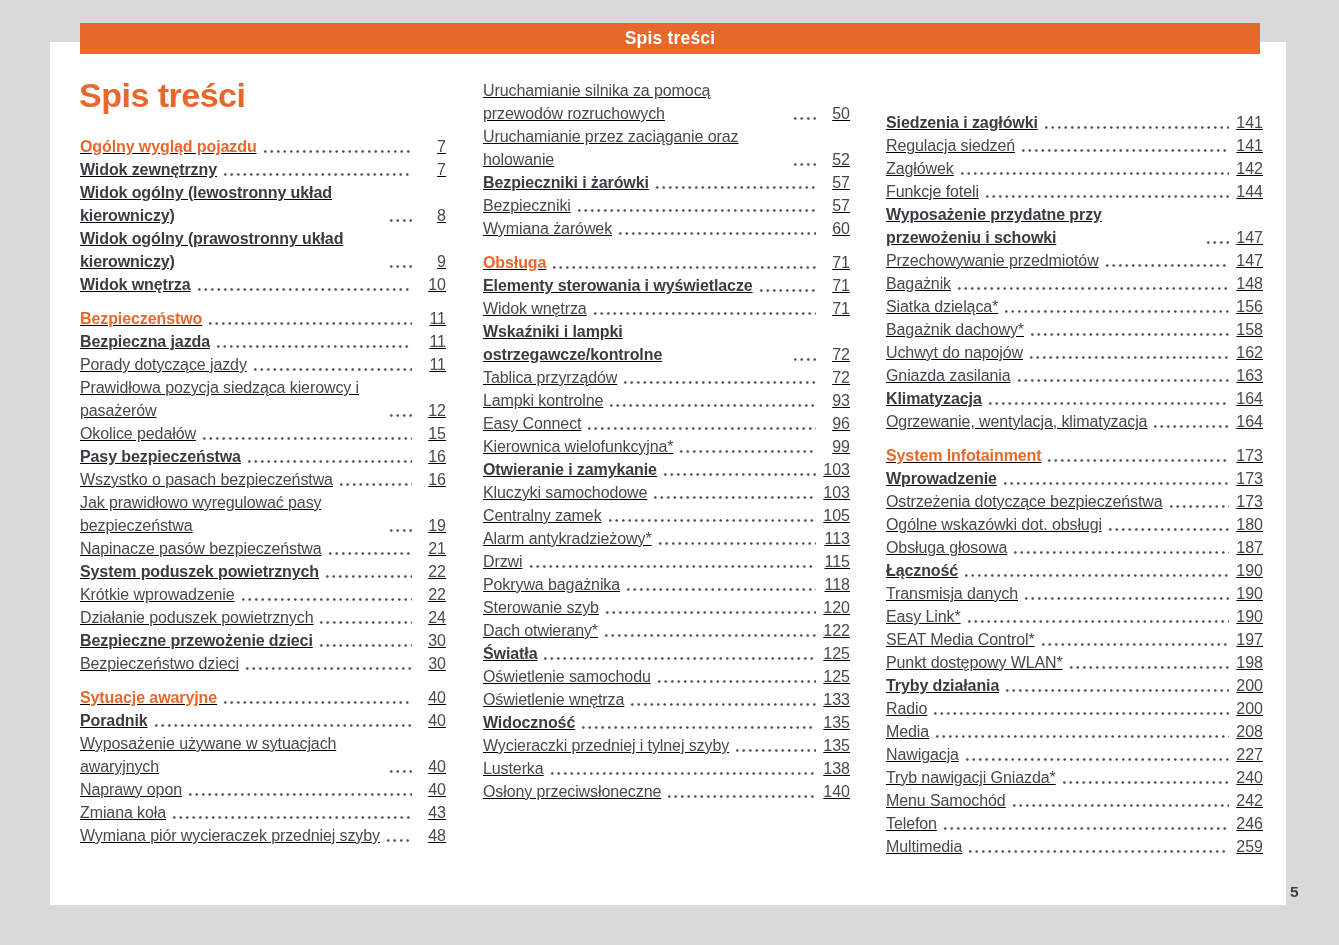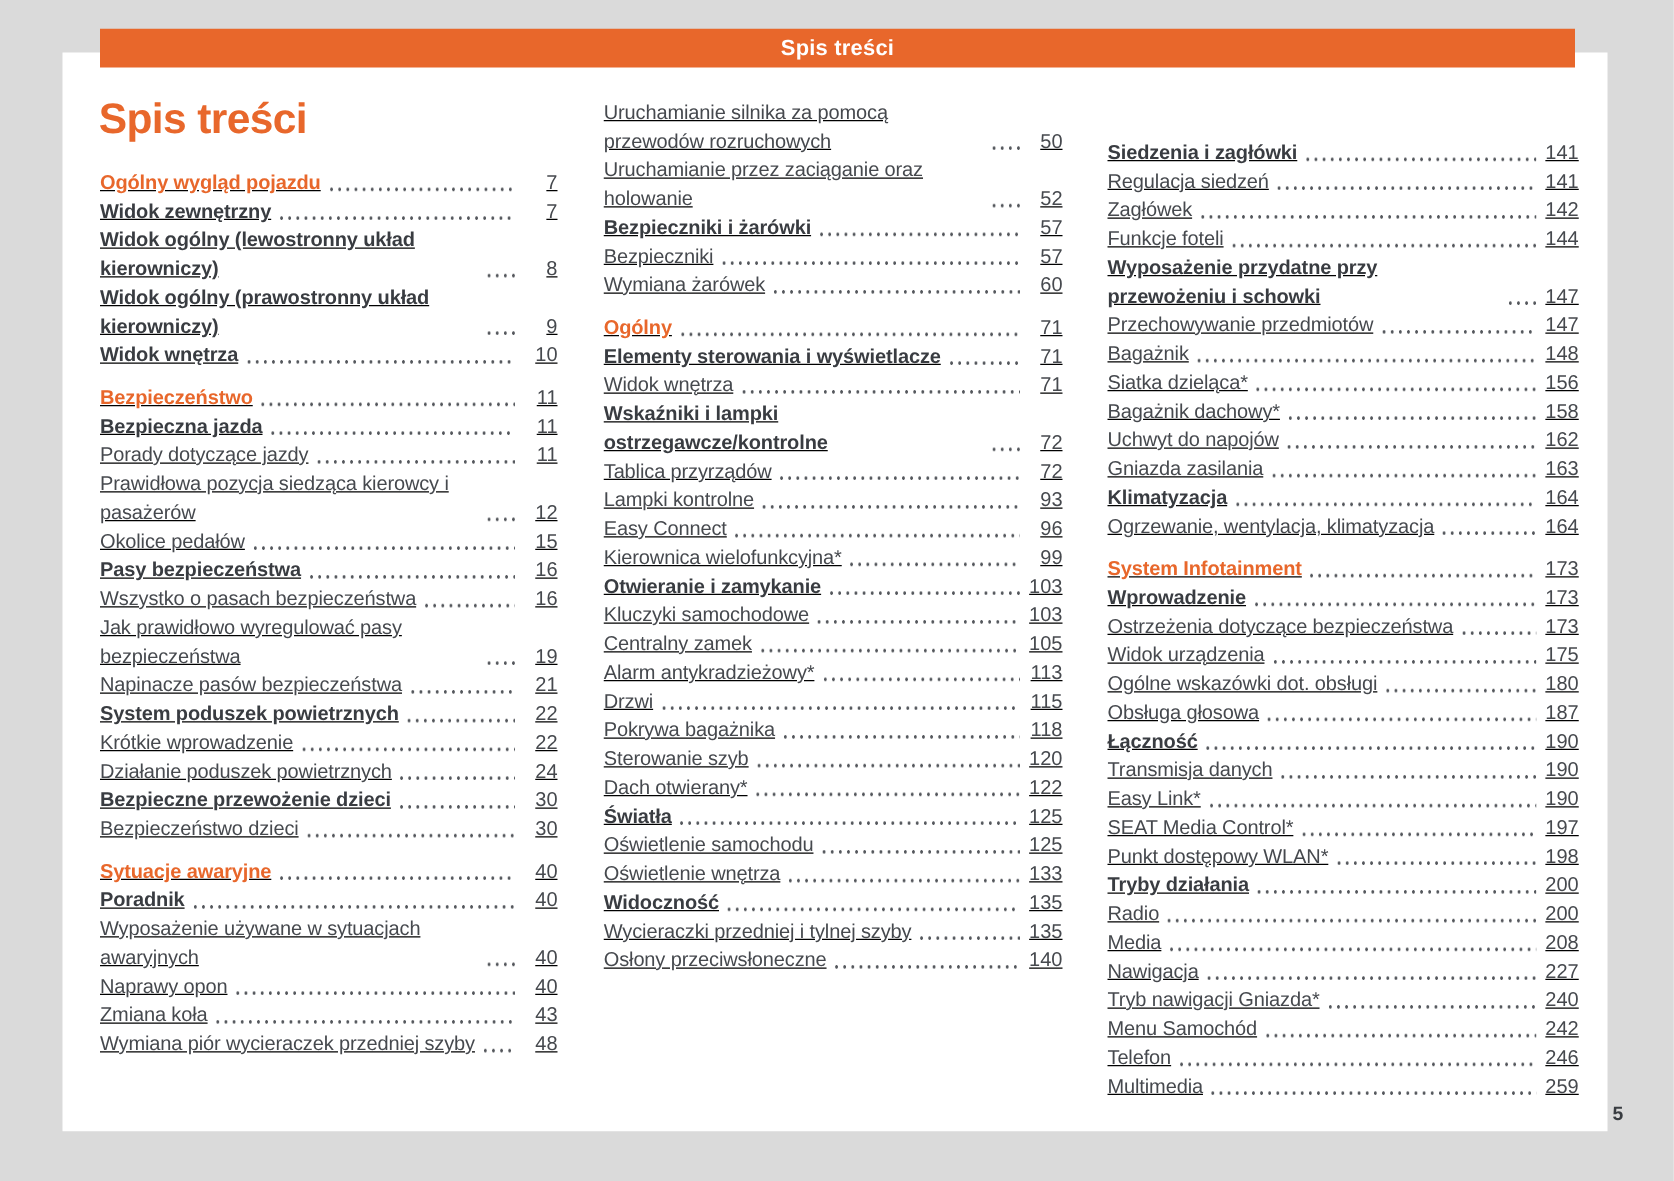--- a/index.html
+++ b/index.html
@@ -264,21 +264,21 @@
           <span class="num">57</span>
         </div>
         <div class="entry topic">
           <span class="label">Wymiana żarówek</span>
           <span class="dots"></span>
           <span class="num">60</span>
         </div>
       </div>
       <div class="toc-group">
         <div class="entry chapter">
-          <span class="label">Ogólny</span>
+          <span class="label">Obsługa</span>
           <span class="dots"></span>
           <span class="num">71</span>
         </div>
         <div class="entry section">
           <span class="label">Elementy sterowania i wyświetlacze</span>
           <span class="dots"></span>
           <span class="num">71</span>
         </div>
         <div class="entry topic">
           <span class="label">Widok wnętrza</span>
@@ -367,20 +367,25 @@
         </div>
         <div class="entry section">
           <span class="label">Widoczność</span>
           <span class="dots"></span>
           <span class="num">135</span>
         </div>
         <div class="entry topic">
           <span class="label">Wycieraczki przedniej i tylnej szyby</span>
           <span class="dots"></span>
           <span class="num">135</span>
+        </div>
+        <div class="entry topic">
+          <span class="label">Lusterka</span>
+          <span class="dots"></span>
+          <span class="num">138</span>
         </div>
         <div class="entry topic">
           <span class="label">Osłony przeciwsłoneczne</span>
           <span class="dots"></span>
           <span class="num">140</span>
         </div>
       </div>
     </div>
   <div class="toc-col" data-col="2">
       <div class="toc-group">
@@ -458,25 +463,20 @@
         </div>
         <div class="entry section">
           <span class="label">Wprowadzenie</span>
           <span class="dots"></span>
           <span class="num">173</span>
         </div>
         <div class="entry topic">
           <span class="label">Ostrzeżenia dotyczące bezpieczeństwa</span>
           <span class="dots"></span>
           <span class="num">173</span>
-        </div>
-        <div class="entry topic">
-          <span class="label">Widok urządzenia</span>
-          <span class="dots"></span>
-          <span class="num">175</span>
         </div>
         <div class="entry topic">
           <span class="label">Ogólne wskazówki dot. obsługi</span>
           <span class="dots"></span>
           <span class="num">180</span>
         </div>
         <div class="entry topic">
           <span class="label">Obsługa głosowa</span>
           <span class="dots"></span>
           <span class="num">187</span>

